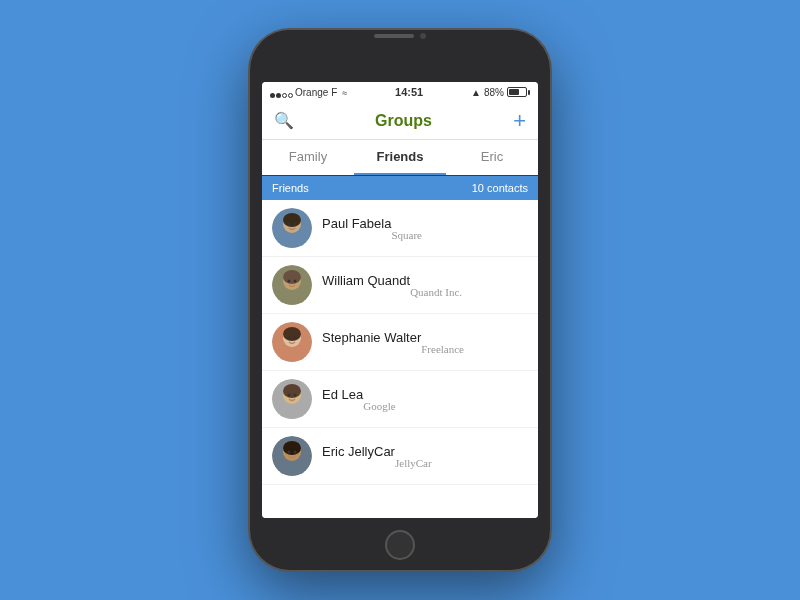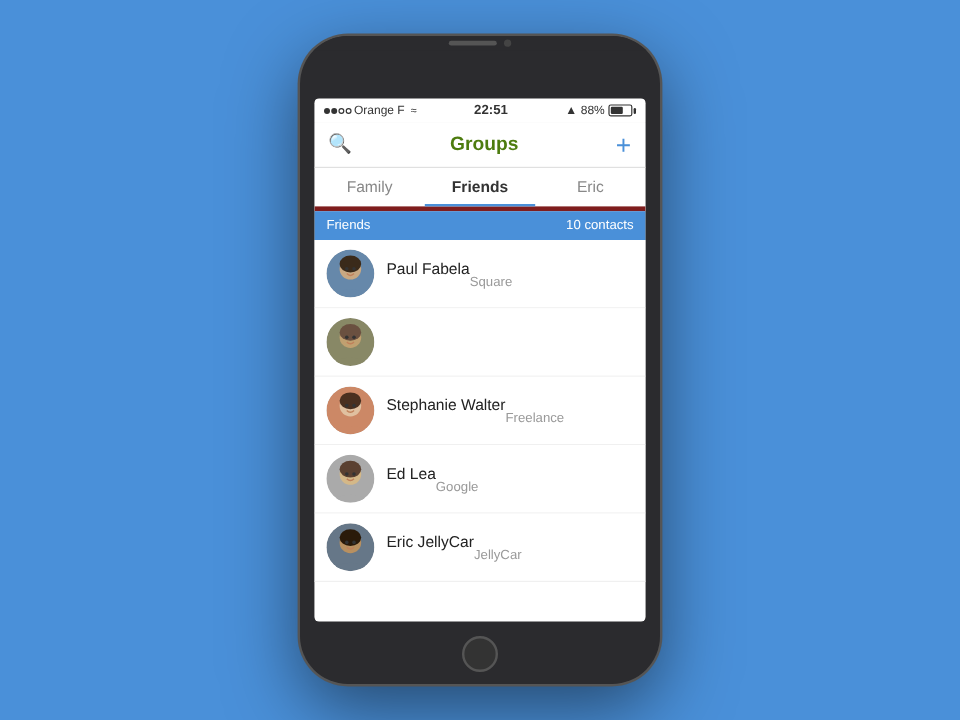--- a/index.html
+++ b/index.html
@@ -98,21 +98,21 @@
       height: 20px;
       background: white;
       display: flex;
       align-items: center;
       justify-content: space-between;
       padding: 0 8px;
       font-size: 10px;
       color: #333;
     }
 
-    .status-left { display: flex; align-items: center; gap: 2px; }
+    .status-left { display: flex; align-items: flex-end; gap: 2px; }
     .status-center { font-weight: 600; font-size: 11px; }
     .status-right { display: flex; align-items: center; gap: 3px; font-size: 10px; }
 
     .dots { display: flex; gap: 1px; }
     .dot { width: 5px; height: 5px; border-radius: 50%; background: #333; }
     .dot.empty { background: transparent; border: 1px solid #333; }
 
     .battery {
       display: flex; align-items: center; gap: 1px;
     }
@@ -144,21 +144,21 @@
       font-size: 20px;
       color: #4a90d9;
       cursor: pointer;
       line-height: 1;
     }
 
     .tabs-bar {
       background: white;
       height: 36px;
       display: flex;
-      border-bottom: 4px solid #7f1d1d;
+      border-bottom: 1px solid #7f1d1d;
     }
 
     .tab {
       flex: 1;
       display: flex;
       align-items: center;
       justify-content: center;
       font-size: 13px;
       color: #888;
       cursor: pointer;
@@ -209,21 +209,21 @@
       flex-shrink: 0;
       margin-right: 10px;
       background: #ddd;
       display: flex; align-items: center; justify-content: center;
     }
 
     .avatar svg { width: 100%; height: 100%; }
 
     .contact-info { display: flex; }
     .contact-name { font-size: 13px; color: #222; font-weight: 500; }
-    .contact-company { font-size: 11px; color: #999; margin-top: 13px; }
+    .contact-company { font-size: 11px; color: #999; margin-top: 13px; font-family: Liberation Serif, serif; }
 
     .app-content {
       display: flex;
       flex-direction: column;
       height: 100%;
       background: #f0f0f0;
     }
   </style>
 </head>
 <body>
@@ -241,21 +241,21 @@
           <div class="status-left">
             <div class="dots">
               <div class="dot"></div>
               <div class="dot"></div>
               <div class="dot empty"></div>
               <div class="dot empty"></div>
             </div>
             <span>Orange F</span>
             <span style="margin-left:3px;font-size:9px;">≈</span>
           </div>
-          <div class="status-center">22:51</div>
+          <div class="status-center">14:51</div>
           <div class="status-right">
             <span>▲</span>
             <span>88%</span>
             <div class="battery">
               <div class="battery-body">
                 <div class="battery-fill"></div>
               </div>
               <div class="battery-tip"></div>
             </div>
           </div>
@@ -307,20 +307,24 @@
                 <svg viewBox="0 0 40 40" xmlns="http://www.w3.org/2000/svg">
     <circle cx="20" cy="20" r="20" fill="#888866"></circle>
     <circle cx="20" cy="16" r="9" fill="#c0a070"></circle>
     <path d="M4 38 Q20 28 36 38" fill="#888866"></path>
     <ellipse cx="20" cy="12" rx="9" ry="7" fill="#6a5040"></ellipse>
     <circle cx="17" cy="16" r="1.5" fill="#333"></circle>
     <circle cx="23" cy="16" r="1.5" fill="#333"></circle>
     <path d="M17 20 Q20 23 23 20" stroke="#c0805a" stroke-width="1.2" fill="none"></path>
   </svg>
               </div>
+              <div class="contact-info">
+                <span class="contact-name">William Quandt</span>
+                <span class="contact-company">Quandt Inc.</span>
+              </div>
             </div>
             <div class="contact-item">
               <div class="avatar">
                 <svg viewBox="0 0 40 40" xmlns="http://www.w3.org/2000/svg">
     <circle cx="20" cy="20" r="20" fill="#cc8866"></circle>
     <circle cx="20" cy="16" r="9" fill="#e0c0a0"></circle>
     <path d="M4 38 Q20 28 36 38" fill="#cc8866"></path>
     <ellipse cx="20" cy="12" rx="9" ry="7" fill="#4a3020"></ellipse>
     <circle cx="17" cy="16" r="1.5" fill="#333"></circle>
     <circle cx="23" cy="16" r="1.5" fill="#333"></circle>

